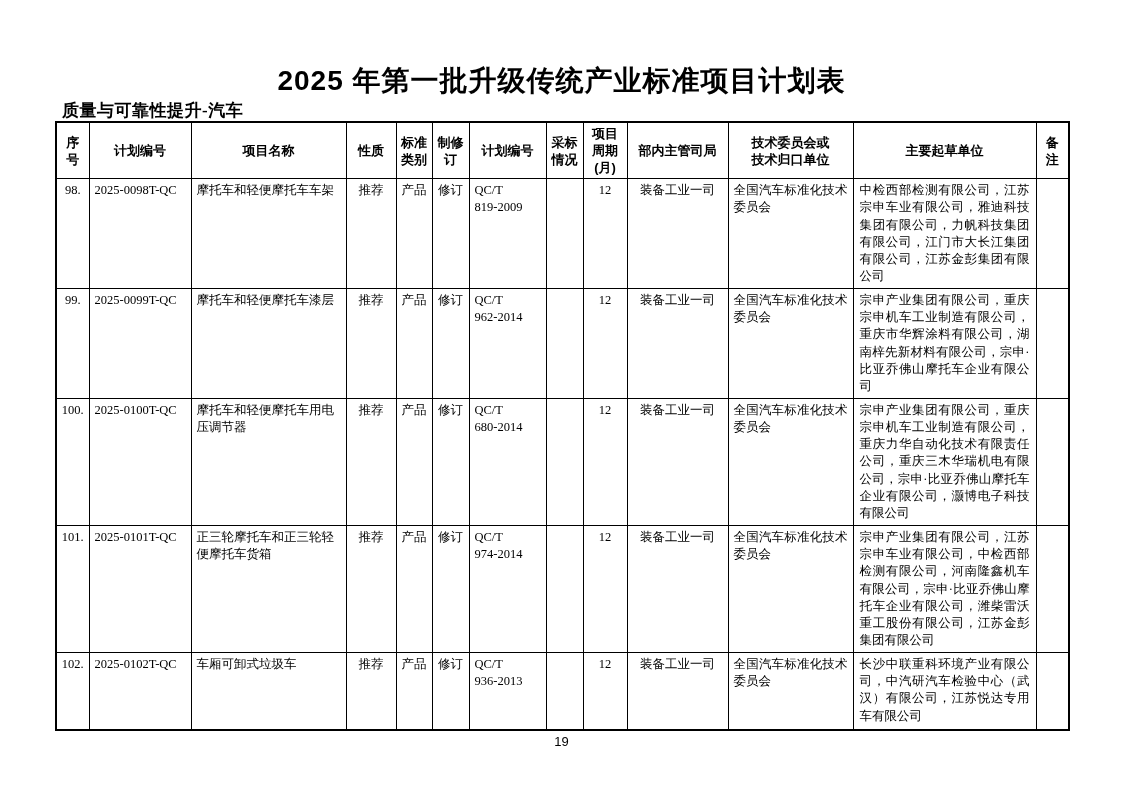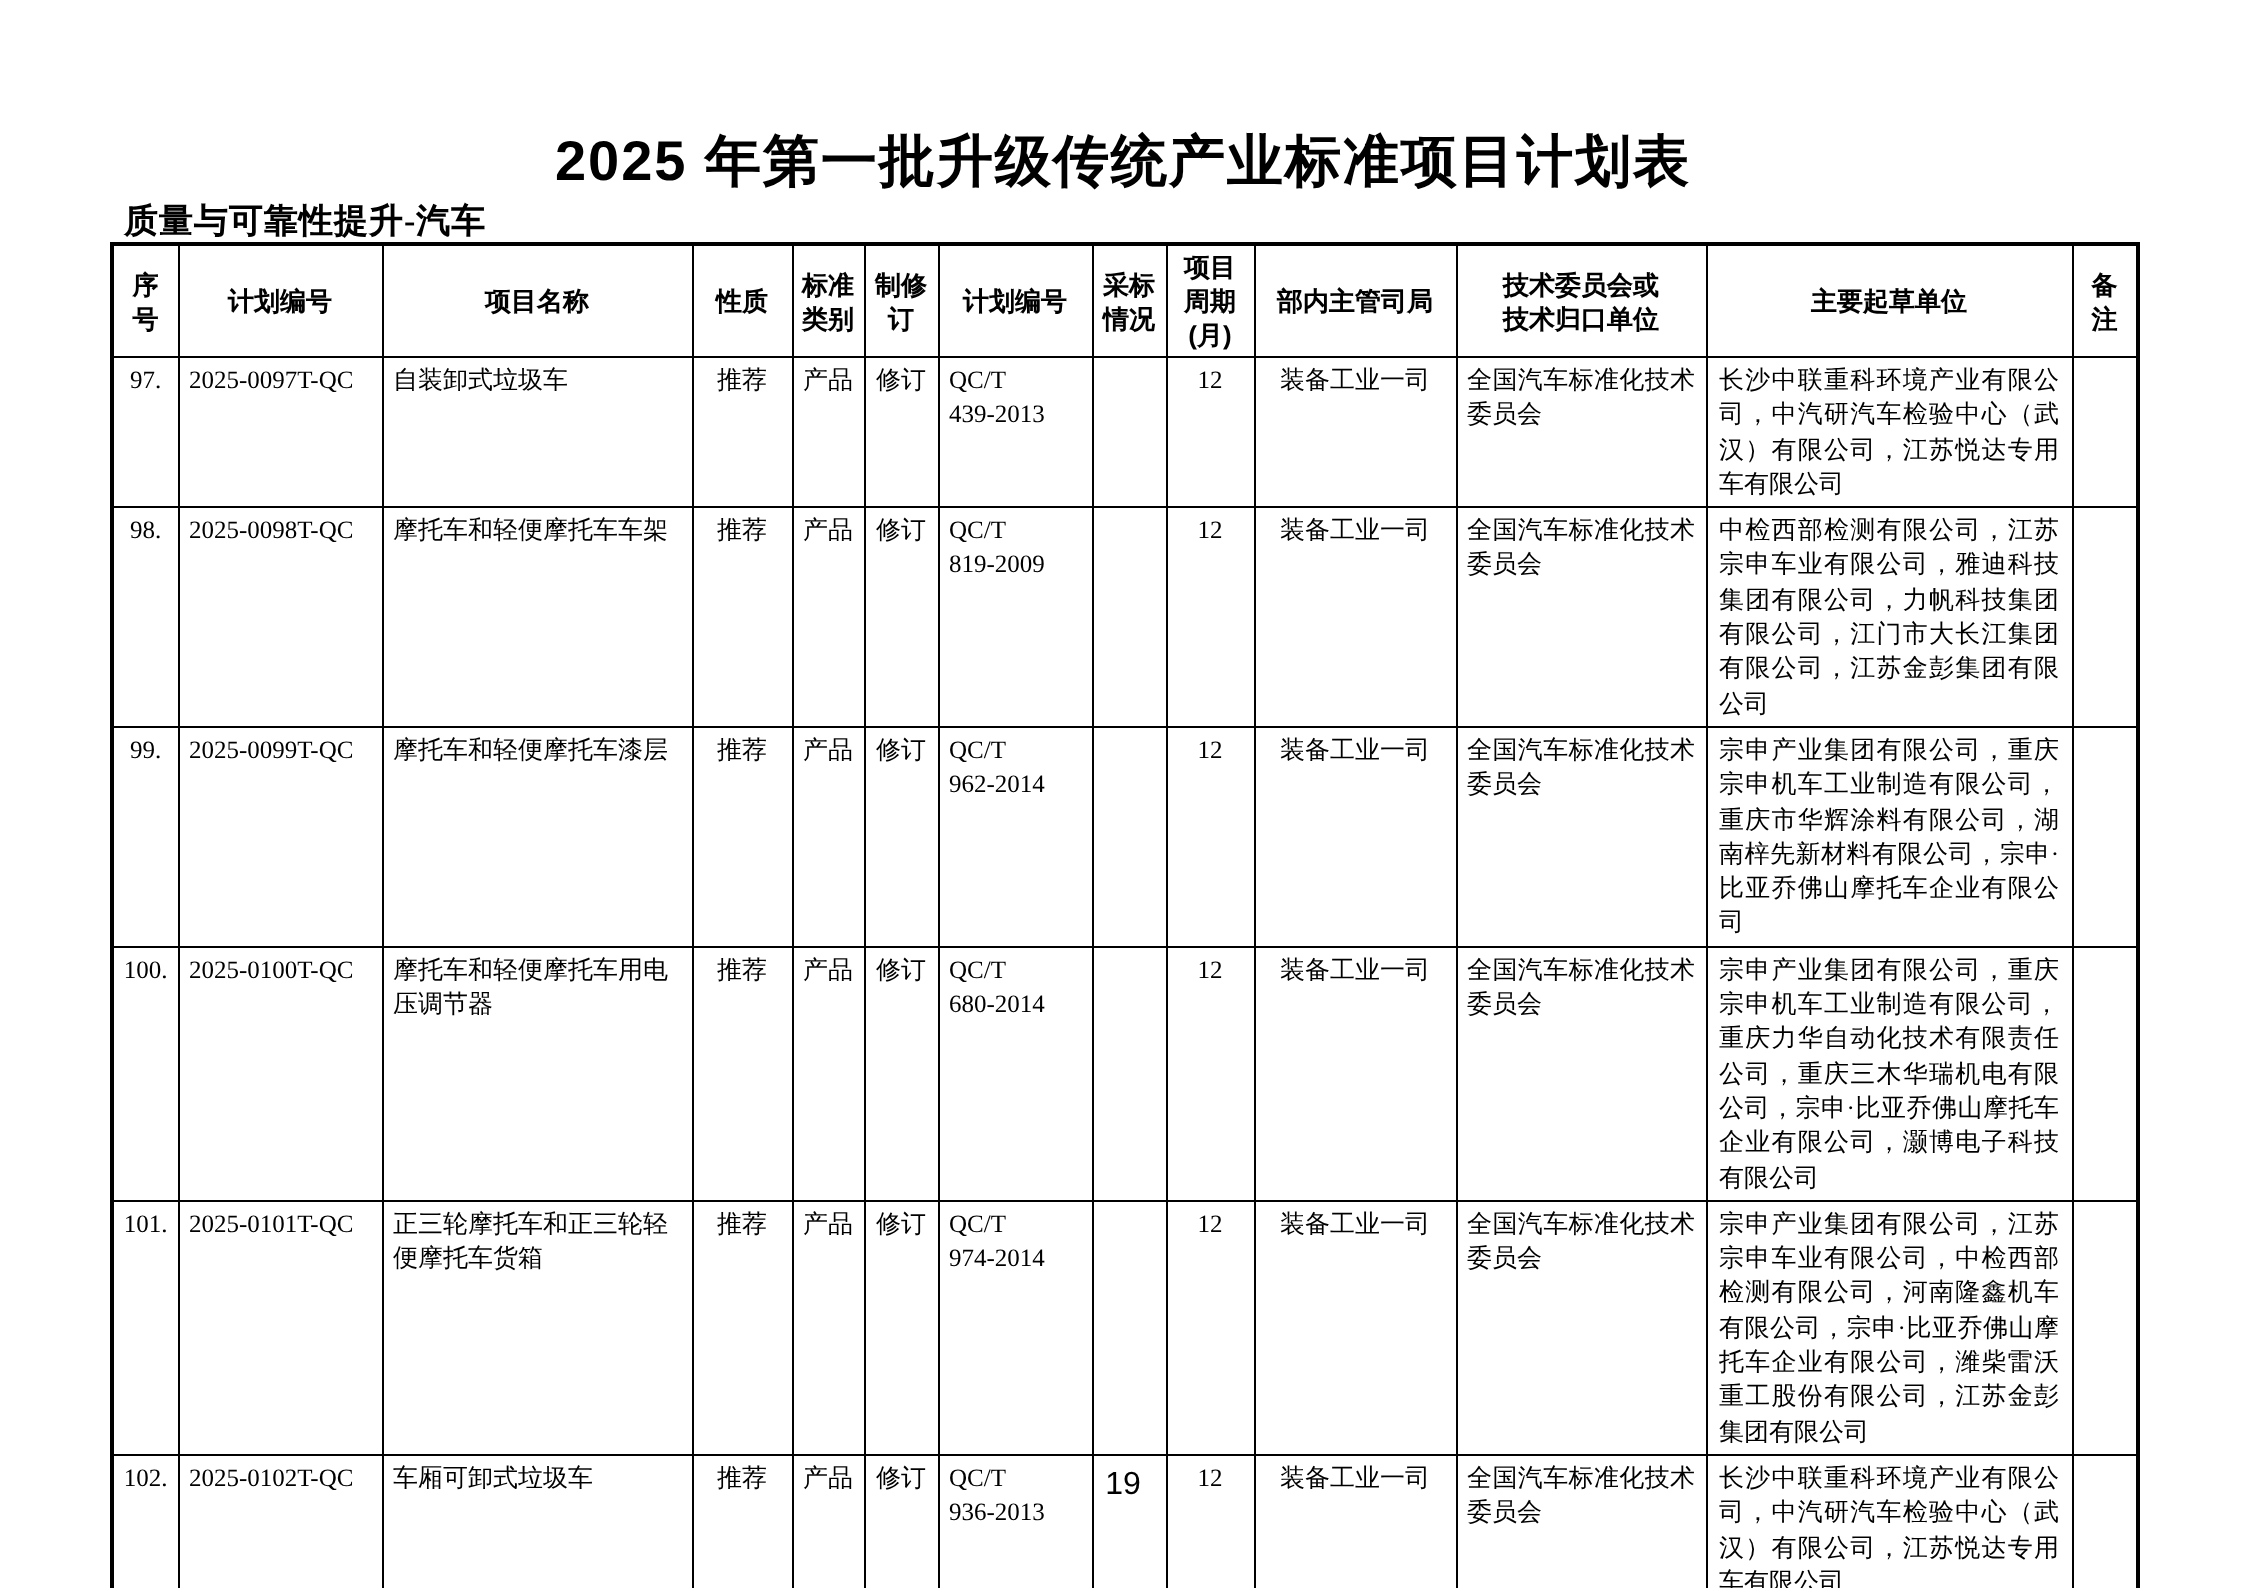--- a/index.html
+++ b/index.html
@@ -84,21 +84,21 @@
   td.c-dept    { text-align: center; padding-left: 2px; padding-right: 2px; }
   td.c-comm    { text-align: justify; }
   td.c-draft   { text-align: justify; padding-left: 6px; padding-right: 6px; }
   td.c-remark  { text-align: center; }
   .page-number {
     position: absolute;
     top: 734px;
     left: 0;
     width: 1123px;
     text-align: center;
-    font-size: 16px;
+    font-size: 13px;
     font-family: "Liberation Sans", "DejaVu Sans", sans-serif;
   }
 </style>
 </head>
 <body>
 
 <div class="doc-title">2025 年第一批升级传统产业标准项目计划表</div>
 <div class="section-label">质量与可靠性提升-汽车</div>
 
 <table class="plan-table">
@@ -135,36 +135,20 @@
 周期
 (月)</th>
       <th>部内主管司局</th>
       <th>技术委员会或
 技术归口单位</th>
       <th>主要起草单位</th>
       <th>备
 注</th>
     </tr>
 
-    <tr class="r0">
-      <td class="c-seq">97.</td>
-      <td class="c-plan">2025-0097T-QC</td>
-      <td class="c-name">自装卸式垃圾车</td>
-      <td class="c-nature">推荐</td>
-      <td class="c-cat">产品</td>
-      <td class="c-rev">修订</td>
-      <td class="c-repl">QC/T
-439-2013</td>
-      <td class="c-adopt"></td>
-      <td class="c-period">12</td>
-      <td class="c-dept">装备工业一司</td>
-      <td class="c-comm">全国汽车标准化技术委员会</td>
-      <td class="c-draft">长沙中联重科环境产业有限公司，中汽研汽车检验中心（武汉）有限公司，江苏悦达专用车有限公司</td>
-      <td class="c-remark"></td>
-    </tr>
 
     <tr class="r1">
       <td class="c-seq">98.</td>
       <td class="c-plan">2025-0098T-QC</td>
       <td class="c-name">摩托车和轻便摩托车车架</td>
       <td class="c-nature">推荐</td>
       <td class="c-cat">产品</td>
       <td class="c-rev">修订</td>
       <td class="c-repl">QC/T
 819-2009</td>

